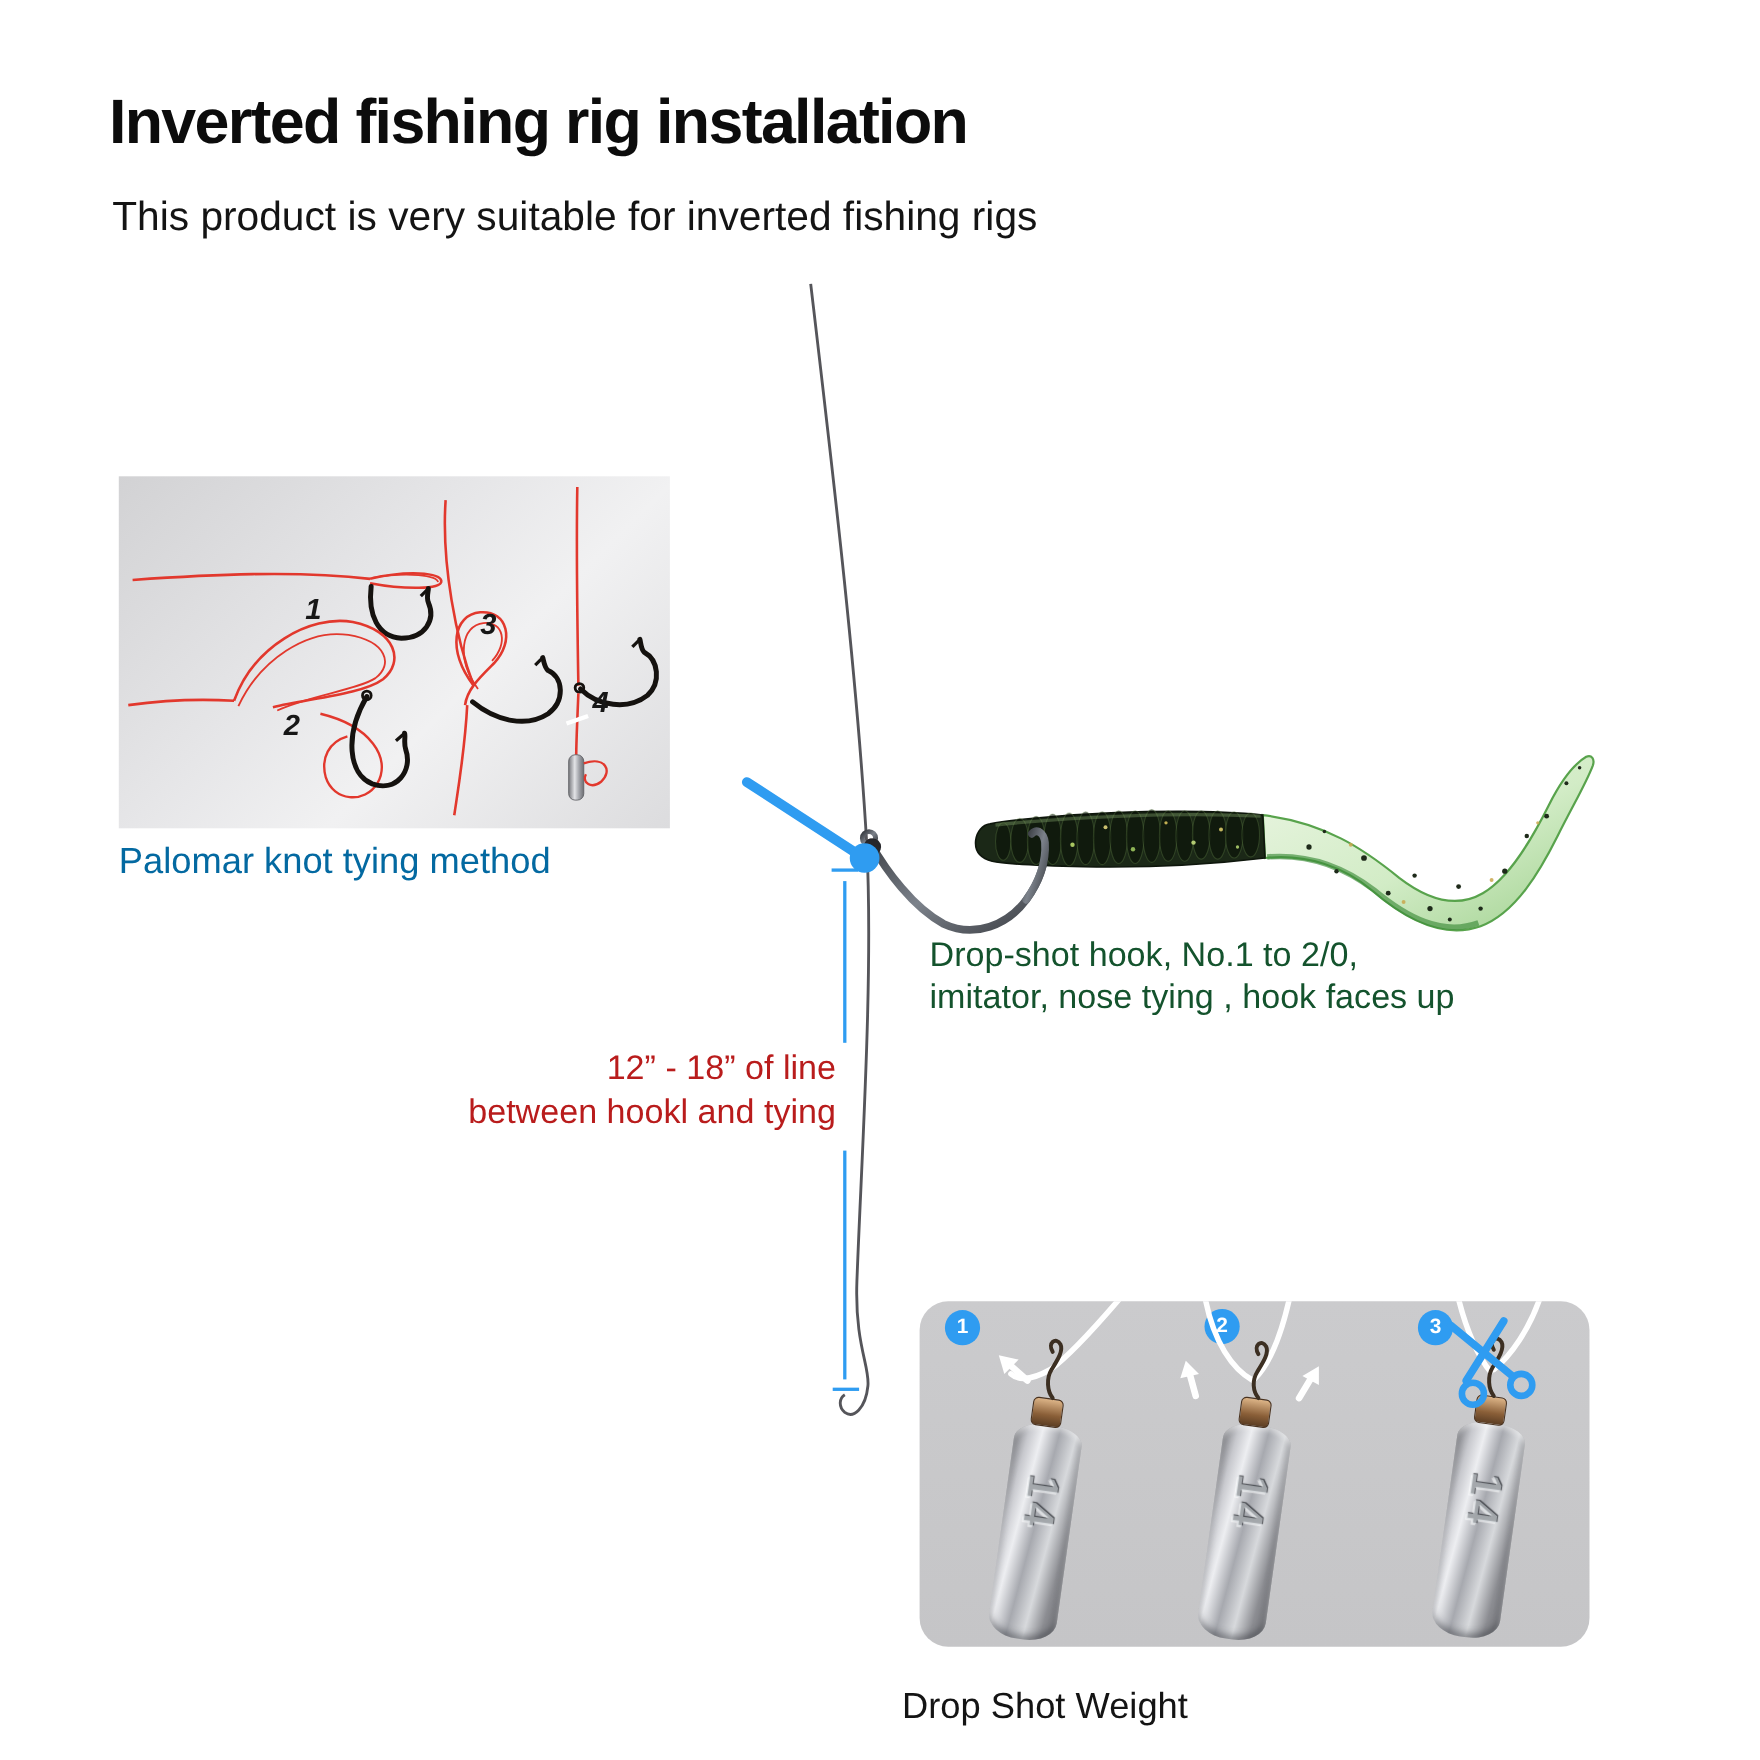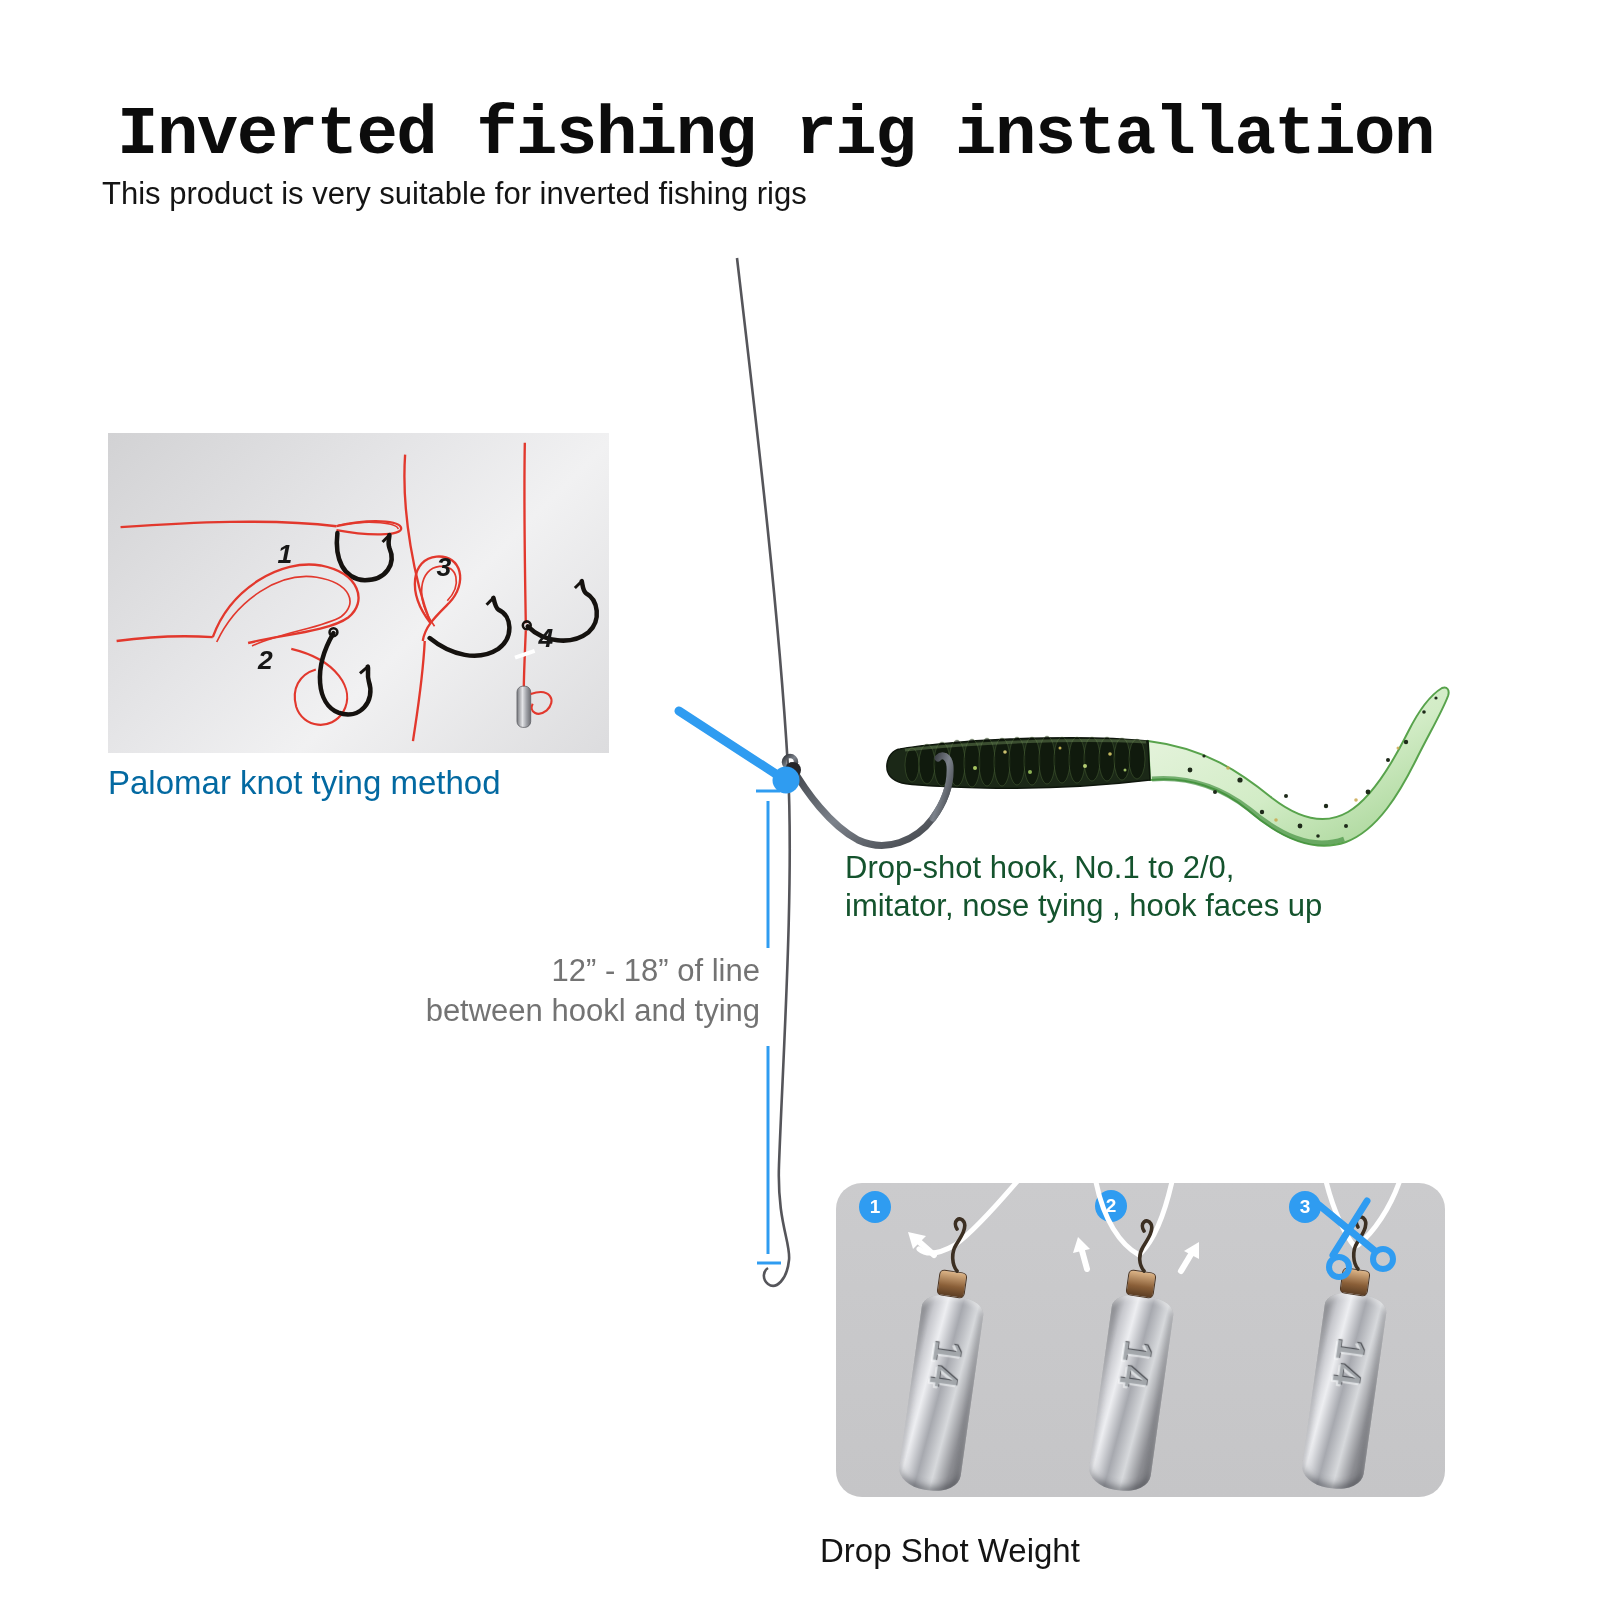--- a/index.html
+++ b/index.html
@@ -1,44 +1,44 @@
 <!DOCTYPE html>
 <html><head>
 <meta charset="utf-8">
 <style>
   html,body{margin:0;padding:0;background:#ffffff;}
   .canvas{
     position:relative;width:1600px;height:1600px;background:#ffffff;
     font-family:"Liberation Sans", sans-serif;overflow:hidden;color:#111;
   }
   .title{
-    position:absolute;left:99px;top:78px;margin:18px;
-    font-size:69px;font-weight:900;letter-spacing:-1.5px;color:#0c0c0c;font-family:Liberation Mono, monospace;
+    position:absolute;left:99px;top:78px;margin:0;
+    font-size:57px;font-weight:900;letter-spacing:-1.5px;color:#0c0c0c;
   }
   .subtitle{
     position:absolute;left:102px;top:176px;margin:0;
-    font-size:31px;font-weight:400;color:#141414;
+    font-size:37px;font-weight:400;color:#141414;
   }
   
   .palomar-panel{
     position:absolute;left:108px;top:433px;width:501px;height:320px;
     background:linear-gradient(135deg,#d2d2d4 0%,#e6e6e8 40%,#f1f1f2 62%,#dcdcde 100%);
   }
   .palomar-caption{
     position:absolute;left:108px;top:764px;font-size:33px;color:#0369a1;
   }
   
   .rig-svg{position:absolute;left:0;top:0;width:1600px;height:1600px;}
   
   .hook-note{
     position:absolute;left:845px;top:849px;font-size:31px;line-height:38px;color:#14532d;
   }
   .line-note{
     position:absolute;left:300px;top:951px;width:460px;text-align:right;
-    font-size:31px;line-height:40px;color:#737373;
+    font-size:31px;line-height:40px;color:#b91c1c;
   }
   
   .weight-panel{
     position:absolute;left:836px;top:1183px;width:609px;height:314px;
     background:linear-gradient(180deg,#cbcbcd 0%,#c5c5c7 100%);
     border-radius:26px;
   }
   .weight-step{position:absolute;top:0;height:314px;}
   .step-1{left:0;width:205px;}
   .step-2{left:205px;width:200px;}

